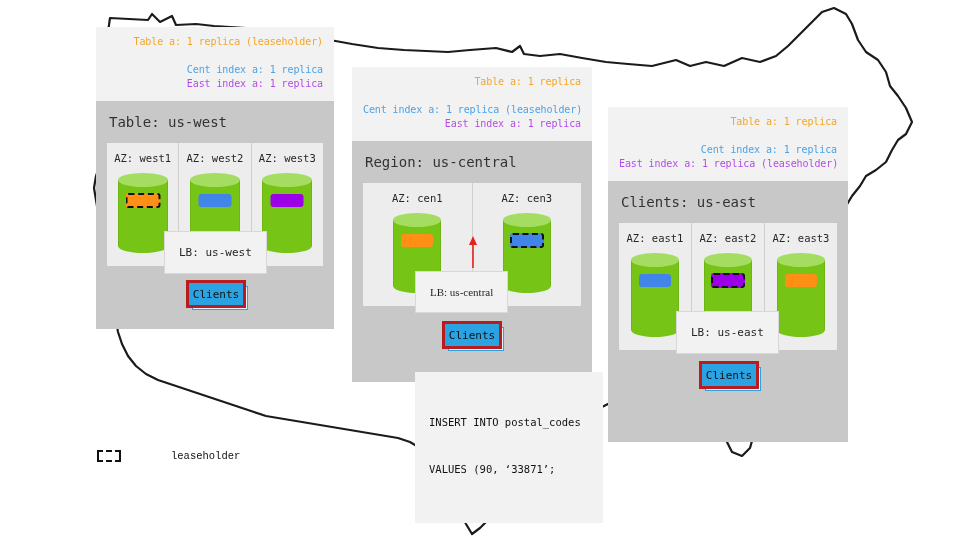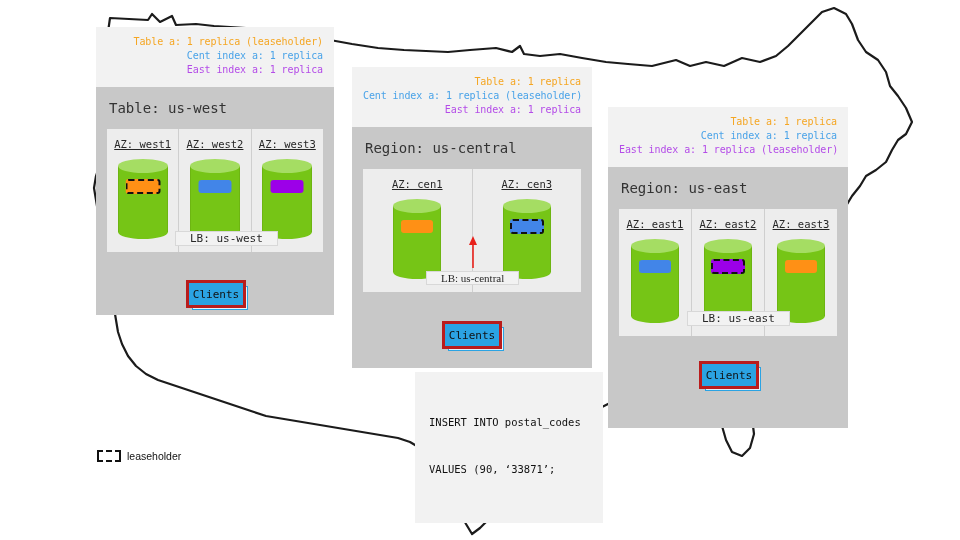--- a/index.html
+++ b/index.html
@@ -19,21 +19,21 @@
   .panel-header{
     background:#f2f2f2;
     padding:8px 11px 9px 11px;
     line-height:1.42;
     font-size:10px;
     letter-spacing:-0.1px;
     text-align:right;
   }
   .repl-line{white-space:pre;}
   .c-table{color:#f5a623;}
-  .c-cent{color:#4aa3e8;}
+  .c-cent{color:#4aa3e8;margin-top:14px;}
   .c-east{color:#b44ce8;}
 
   .region-body{
     background:#c8c8c8;
     padding:0 11px 11px 11px;
   }
   .region-title{
     font-size:14px;color:#333;
     padding:13px 2px 13px 2px;
     white-space:nowrap;
@@ -44,21 +44,21 @@
     padding:0;
   }
   .az-cell{
     flex:1;
     padding:9px 0 13px 0;
     display:flex;flex-direction:column;align-items:center;
     border-right:1px solid #cfcfcf;
     position:relative;
   }
   .az-cell:last-child{border-right:none;justify-content:space-between;}
-  .az-label{font-size:10.5px;color:#262626;margin-bottom:9px;white-space:nowrap;text-decoration:underline;}
+  .az-label{font-size:10.5px;color:#262626;margin-bottom:9px;white-space:nowrap;}
 
   
   .cyl{position:relative;}
   .cyl .body{
     position:absolute;left:0;right:0;top:7px;bottom:7px;
     background:#76c516;
     border-left:1px solid #6db512;
     border-right:1px solid #6db512;
   }
   .cyl .bot{
@@ -79,24 +79,23 @@
   .repl-chip.purple{background:#9c00e8;}
   .repl-chip.lease{border:2px dashed #111;}
 
   
   .lb-box{
     position:absolute;
     background:#f2f2f2;
     border:1px solid #d8d8d8;
     font-size:11px;color:#262626;
     text-align:center;
-    padding:0 14px;
+    padding:14px 14px;
     white-space:nowrap;
     z-index:5;
-    margin-left:11px;
   }
 
   
   .clients{
     position:absolute;z-index:4;
     width:60px;height:26px;
   }
   .clients .sheet{
     position:absolute;width:54px;height:22px;
     background:#2ba3e3;border:3px solid #b91c1c;
@@ -131,21 +130,22 @@
   .legend{
     position:absolute;z-index:6;
     display:flex;align-items:center;gap:6px;
   }
   .legend .swatch{
     width:24px;height:12px;border:2px dashed #111;background:transparent;
     box-sizing:border-box;
   }
   .legend .ltext{
     font-size:10.5px;color:#111;
-    font-family:Liberation Sans, sans-serif;
+    font-family:Liberation Mono, monospace;
+    margin-left:44px;
   }
 </style>
 </head>
 <body>
 
 <div id="stage">
 
   <svg id="map-layer" viewBox="0 0 960 540" xmlns="http://www.w3.org/2000/svg">
     <path fill="none" stroke="#1b1b1b" stroke-width="2.2" stroke-linejoin="round" stroke-linecap="round" d="M110,18 L148,20 L152,14 L160,22 L172,16 L176,25
          L196,24 L214,26 L246,28 L276,30 L318,33
@@ -290,21 +290,21 @@
     <div>VALUES (90, ‘33871’;</div>
   </div>
 
   <div class="region-panel" style="left:608px;top:107px;width:240px;">
     <div class="panel-header">
       <div class="repl-line c-table">Table a: 1 replica</div>
       <div class="repl-line c-cent">Cent index a: 1 replica</div>
       <div class="repl-line c-east">East index a: 1 replica (leaseholder)</div>
     </div>
     <div class="region-body" style="height:250px;">
-      <div class="region-title">Region: us-east</div>
+      <div class="region-title">Clients: us-east</div>
       <div class="az-strip">
 
         <div class="az-cell">
           <div class="az-label">AZ: east1</div>
           <div class="cyl" style="width:48px;height:84px;">
             <div class="bot"></div>
             <div class="body"></div>
             <div class="top"></div>
             <div class="repl-chip blue" style="top:21px;width:32px;height:13px;"></div>
           </div>

